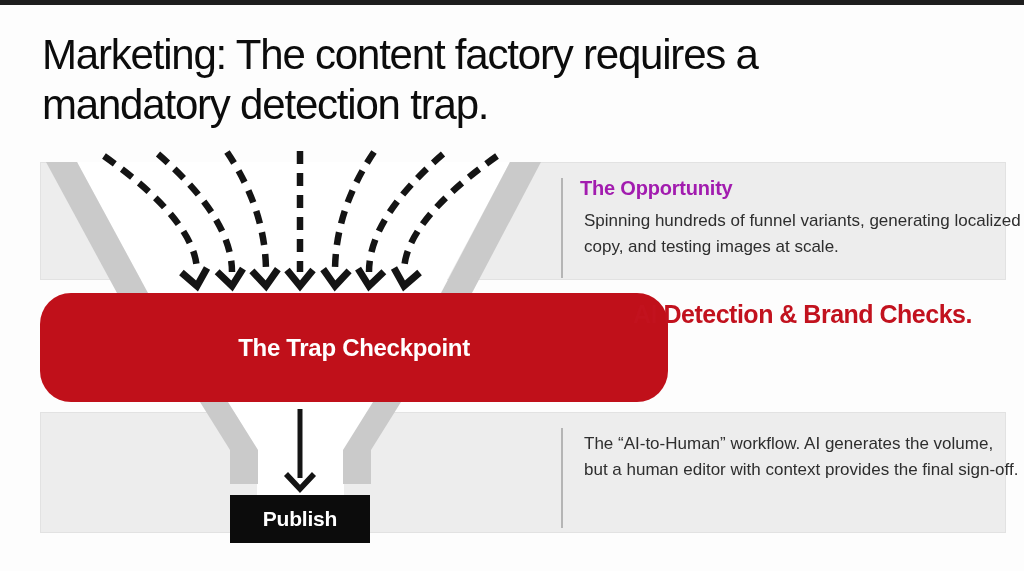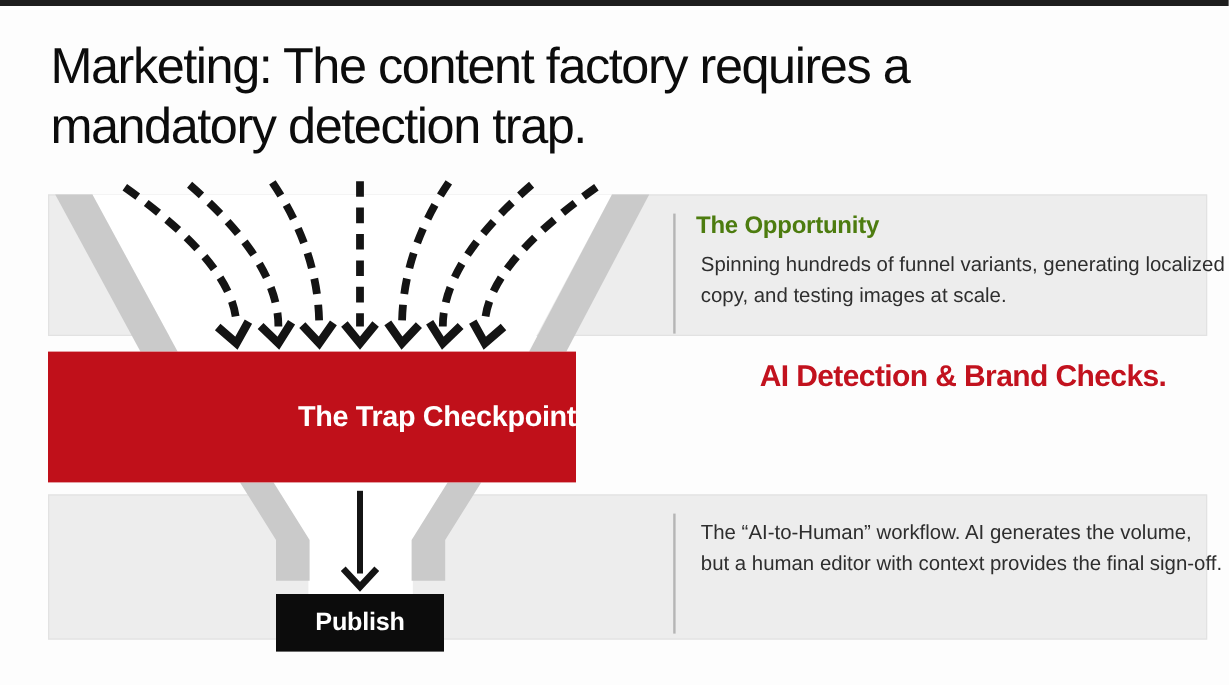--- a/index.html
+++ b/index.html
@@ -21,23 +21,23 @@
   .title .tl{display:block;}
   .band{
     position:absolute;left:40px;width:966px;
     background:var(--panel-gray,#ededed);
     border:1px solid #e2e2e2;box-sizing:border-box;z-index:1;
   }
   .band1{top:162px;height:118px;}
   .band3{top:412px;height:121px;}
   .funnel-svg{position:absolute;left:0;top:0;z-index:2;pointer-events:none;}
   .checkpoint{
-    position:absolute;left:40px;top:293px;width:440px;height:109px;
+    position:absolute;left:40px;top:293px;width:628px;height:109px;
     background:var(--accent-red,#c0101a);z-index:3;
-    display:flex;align-items:center;justify-content:flex-end;
+    display:flex;align-items:center;justify-content:center;border-radius:31px;
   }
   .checkpoint span{
     color:#ffffff;font-size:24px;font-weight:700;letter-spacing:-0.3px;
   }
   .publish{
     position:absolute;left:230px;top:495px;width:140px;height:48px;
     background:var(--publish-black,#0c0c0c);z-index:3;
     display:flex;align-items:center;justify-content:center;
   }
   .publish span{color:#ffffff;font-size:21px;font-weight:700;letter-spacing:-0.2px;}
@@ -46,21 +46,21 @@
     background:var(--divider-gray,#b5b5b5);z-index:3;
   }
   .divider1{top:178px;height:100px;}
   .divider3{top:428px;height:100px;}
   .ptext{position:absolute;left:580px;width:445px;z-index:3;}
   .ptext.p1{top:177px;}
   .ptext.p2{top:300px;}
   .ptext.p3{top:427px;}
   .ptext h2{
     margin:0 0 8px 0;font-size:20px;font-weight:700;
-    color:#4d7c0f;letter-spacing:-0.2px;
+    color:#a21caf;letter-spacing:-0.2px;
   }
   .ptext.p2 h2{
     font-size:25px;color:var(--heading-red,#c2121e);
     letter-spacing:-0.5px;margin-bottom:10px;text-align:center;
   }
   .ptext p{
     margin:4px;font-size:17px;line-height:26px;color:#2e2e2e;
   }
 </style>
 </head>

